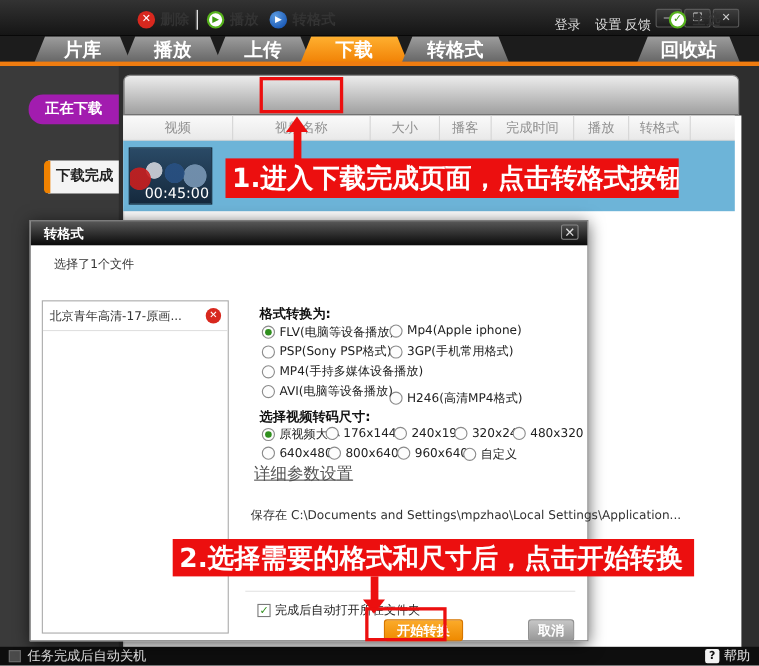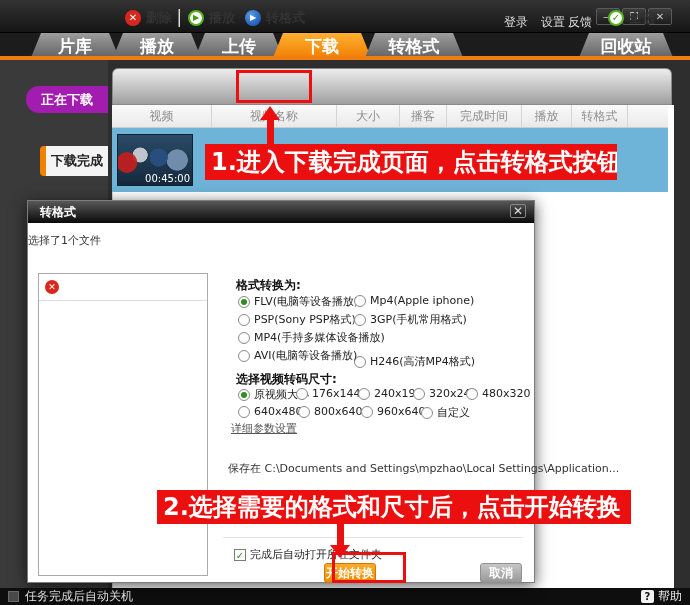--- a/index.html
+++ b/index.html
@@ -63,21 +63,21 @@
         border-right:1px solid #d5d5d5; }
 
   .vrow { left:112px; top:128px; width:556px; height:64px; background:#6db4d8; cursor:pointer; }
   .thumb { left:117px; top:134px; width:76px; height:52px; border:1px solid #123;
            background:
              radial-gradient(circle at 12% 55%, rgba(200,30,30,.9) 0 14%, transparent 15%),
              radial-gradient(circle at 30% 40%, rgba(230,230,235,.8) 0 12%, transparent 13%),
              radial-gradient(circle at 55% 45%, rgba(40,80,130,.9) 0 18%, transparent 19%),
              radial-gradient(circle at 80% 50%, rgba(120,150,180,.9) 0 16%, transparent 17%),
              linear-gradient(#2a4a66,#15293d); }
-  .thumb-time { position:absolute; right:2px; bottom:1px; color:#fff; font-size:10px; }
+  .thumb-time { position:absolute; right:2px; bottom:1px; color:#fff; font-size:13px; }
 
   
   .banner { background:#ec0f0f; color:#fff; font-weight:bold; font-size:24px;
             white-space:nowrap; overflow:hidden; }
   .redrect { border:3px solid #ec0f0f; background:transparent; }
   .artail { width:7px; background:#ec0f0f; }
   .arhead-up { width:0; height:0; border-left:10px solid transparent; border-right:10px solid transparent;
                border-bottom:14px solid #ec0f0f; }
   .arhead-dn { width:0; height:0; border-left:10px solid transparent; border-right:10px solid transparent;
                border-top:13px solid #ec0f0f; }
@@ -97,21 +97,21 @@
              padding:0 6px; cursor:pointer; }
   .listrow span.nm { flex:1; font-size:11px; color:#333; white-space:nowrap; overflow:hidden; }
   .ic-x { width:14px; height:14px; border-radius:50%; background:#d8281e; color:#fff; font-size:9px;
           font-weight:bold; text-align:center; line-height:14px; cursor:pointer; }
   .radio { display:inline-flex; align-items:center; gap:4px; font-size:11px; color:#222;
            white-space:nowrap; cursor:pointer; }
   .rb { width:12px; height:12px; border-radius:50%; border:1px solid #8a8a8a; background:#fdfdfd;
         position:relative; flex:0 0 auto; }
   .rb.sel::after { content:""; position:absolute; left:2px; top:2px; width:6px; height:6px;
                    border-radius:50%; background:#2f8f1d; }
-  .dlink { font-size:11px; color:#555; text-decoration:underline; cursor:pointer; }
+  .dlink { font-size:15px; color:#555; text-decoration:underline; cursor:pointer; }
   .modlink { font-size:11px; color:#b35900; text-decoration:underline; cursor:pointer;margin-top:48px; }
   .cb { width:12px; height:12px; border:1px solid #7a7a7a; background:#fff; font-size:10px;
         line-height:11px; text-align:center; color:#2f8f1d; font-weight:bold; }
   .btn { height:20px; text-align:center; font-size:12px; font-weight:bold; color:#fff;
          line-height:19px; border-radius:3px; cursor:pointer; }
   .btn-start { background:linear-gradient(#fbab2a,#ef8a00); border:1px solid #d67600; }
   .btn-cancel { background:linear-gradient(#c6c6c6,#989898); border:1px solid #8f8f8f; }
   .fsep { height:1px; background:#e3e3e3; }
 
   
@@ -189,24 +189,25 @@
 
   <div class="abs redrect" style="left:236px;top:70px;width:76px;height:33px;z-index:20;"></div>
   <div class="abs arhead-up" style="left:260px;top:106px;z-index:20;"></div>
   <div class="abs artail" style="left:267px;top:118px;height:28px;z-index:20;"></div>
   <div class="abs banner" style="left:205px;top:144px;width:412px;height:36px;line-height:36px;padding-left:6px;z-index:20;">1.进入下载完成页面，点击转格式按钮</div>
 
   <div class="abs dialog">
     <div class="abs dtitle">转格式</div>
     <div class="abs dclose">✕</div>
 
-    <div class="abs dtext" style="left:0;top:32px;">选择了1个文件</div>
+    <div class="abs dtext" style="left:21px;top:32px;">选择了1个文件</div>
 
     <div class="abs listbox">
       <div class="listrow">
+        <span class="nm">北京青年高清-17-原画...</span>
         <span class="ic-x">✕</span>
       </div>
     </div>
 
     <div class="abs dlabel" style="left:208px;top:76px;">格式转换为:</div>
 
     <div class="abs radio" style="left:210px;top:93px;">
       <span class="rb sel"></span>
         <span>FLV(电脑等设备播放)</span>
       </div>
@@ -282,21 +283,21 @@
     </div>
     <div class="abs modlink" style="left:478px;top:260px;">修改</div>
 
     <div class="abs fsep" style="left:195px;top:336px;width:300px;"></div>
 
     <div class="abs radio" style="left:206px;top:346px;">
       <span class="cb">✓</span>
       <span>完成后自动打开所在文件夹</span>
     </div>
 
-    <div class="abs btn btn-start" style="left:296px;top:362px;width:52px;">开始转换</div>
+    <div class="abs btn btn-start" style="left:321px;top:362px;width:72px;">开始转换</div>
     <div class="abs btn btn-cancel" style="left:452px;top:362px;width:42px;">取消</div>
   </div>
 
   <div class="abs banner" style="left:157px;top:490px;width:474px;height:34px;line-height:34px;padding-left:6px;z-index:40;">2.选择需要的格式和尺寸后，点击开始转换</div>
   <div class="abs artail" style="left:337px;top:524px;height:22px;z-index:40;"></div>
   <div class="abs arhead-dn" style="left:330px;top:545px;z-index:40;"></div>
   <div class="abs redrect" style="left:332px;top:552px;width:74px;height:31px;z-index:40;"></div>
 
   <div class="abs statusbar">
     <span class="sb-cb"></span>

